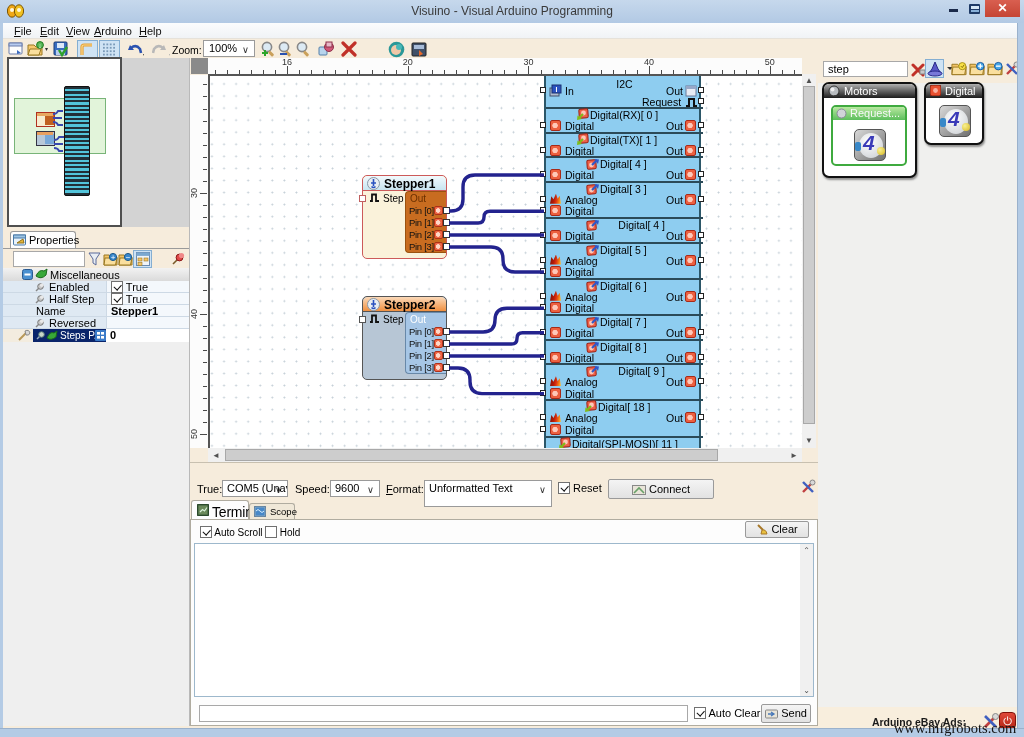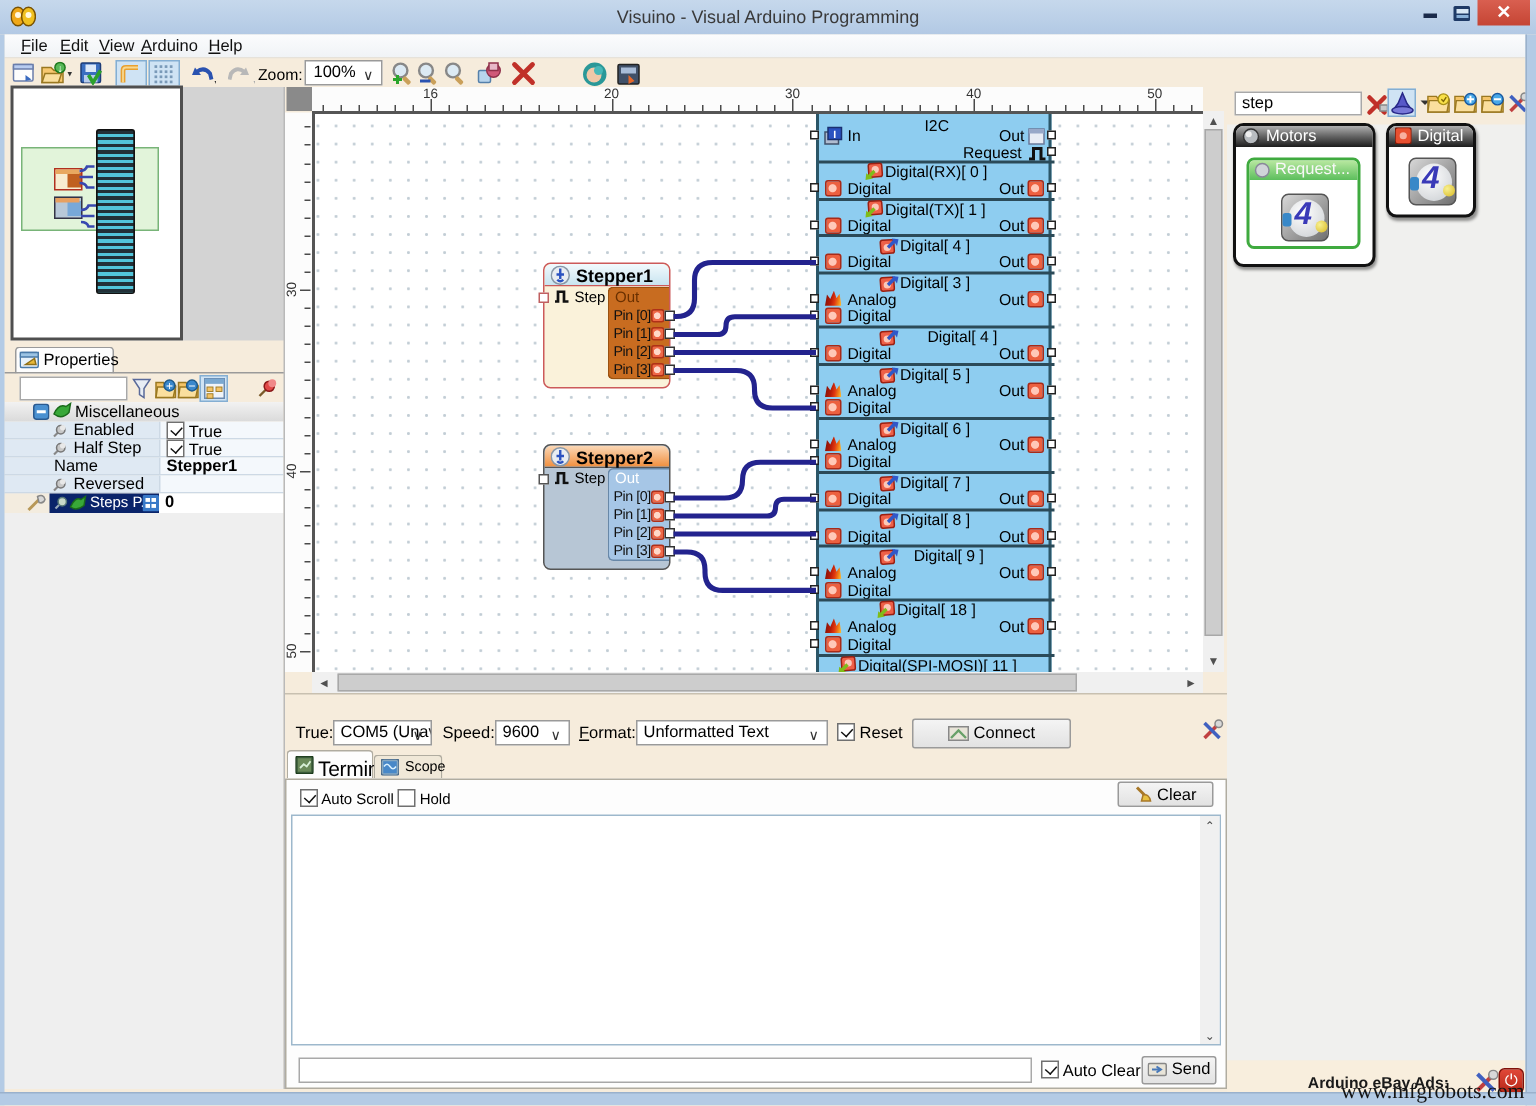--- a/index.html
+++ b/index.html
@@ -564,21 +564,21 @@
 <div class="brow" style="top:277.59999999999997px;left:120px;font-size:10.5px">Out</div>
 <div class="ic-d" style="left:139px;top:277.59999999999997px"></div>
 <div class="pinR" style="top:279.59999999999997px"></div>
 <div class="sep" style="top:289.2px"></div>
 <svg class="abs" style="left:40.400000000000006px;top:290.2px" width="14" height="13">
       <rect x="1" y="3" width="9" height="9" rx="1.5" fill="#ee6048" stroke="#9a2012" transform="rotate(-4 5 7)"></rect>
       <circle cx="5.5" cy="8" r="2.4" fill="#fcc8b8"></circle>
       <path d="M6 8 L11 3" stroke="#3058c8" stroke-width="2.2"></path>
       <path d="M8.5 2 L13 2.5 L12 7 Z" fill="#3058c8"></path>
     </svg>
-<div class="bhead" style="top:291.2px;left:54px;width:65px;text-align:center">Digital[ 9 ]</div>
+<div class="bhead" style="top:291.2px;left:54px;width:65px;text-align:right">Digital[ 9 ]</div>
 <div class="pinL" style="top:304.2px"></div>
 <div class="ic-a" style="left:4px;top:302.2px"></div>
 <div class="brow" style="top:302.2px;left:19px">Analog</div>
 <div class="brow" style="top:302.2px;left:120px;font-size:10.5px">Out</div>
 <div class="ic-d" style="left:139px;top:302.2px"></div>
 <div class="pinR" style="top:304.2px"></div>
 <div class="pinL" style="top:315.8px"></div>
 <div class="ic-d" style="left:4px;top:313.8px"></div>
 <div class="brow" style="top:313.8px;left:19px">Digital</div>
 <div class="sep" style="top:325.4px"></div>
@@ -753,21 +753,21 @@
       <div style="position:absolute;left:22px;top:17px;width:8px;height:8px;border-radius:50%;background:radial-gradient(circle at 35% 35%,#f8f090,#d8b820)"></div>
       <div style="position:absolute;left:0px;top:12px;width:6px;height:9px;background:#3888c8;border-radius:2px"></div>
     </div>
   </div>
 <div class="abs" id="bpanel"></div>
 <div class="abs" style="left:197px;top:483px">True:</div>
 <div class="abs ddl" style="left:222px;top:480px;width:66px;height:17px;padding:1px 0 0 4px;overflow:hidden">COM5 (Unavǎ</div>
 <div class="abs" style="left:295px;top:483px">Speed:</div>
 <div class="abs ddl" style="left:330px;top:480px;width:50px;height:17px;padding:1px 0 0 4px">9600</div>
 <div class="abs" style="left:386px;top:483px"><u>F</u>ormat:</div>
-<div class="abs ddl" style="left:424px;top:480px;width:128px;height:17px;padding:1px 14px 0 4px">Unformatted Text</div>
+<div class="abs ddl" style="left:424px;top:480px;width:128px;height:27px;padding:1px 14px 0 4px">Unformatted Text</div>
 <div class="abs" style="left:558px;top:482px"><span class="cb c"></span> Reset</div>
 <div class="abs btn" style="left:608px;top:479px;width:106px;height:20px;padding-top:3px"><svg width="14" height="11" style="vertical-align:-2px">
       <rect x="0.5" y="1.5" width="13" height="9" fill="#e8e4d8" stroke="#888"></rect>
       <path d="M2 9 L7 4 L12 9" stroke="#68a068" stroke-width="1.6" fill="none"></path>
     </svg> Connect</div>
 <svg class="abs" style="left:800px;top:479px" width="16" height="16">
     <path d="M3 13 L13 3" stroke="#c04040" stroke-width="2.4"></path>
     <path d="M3 3 L13 13" stroke="#4060c0" stroke-width="2.4"></path>
     <circle cx="12.5" cy="3.5" r="2.5" fill="#d8d8d8" stroke="#888"></circle>
   </svg>

